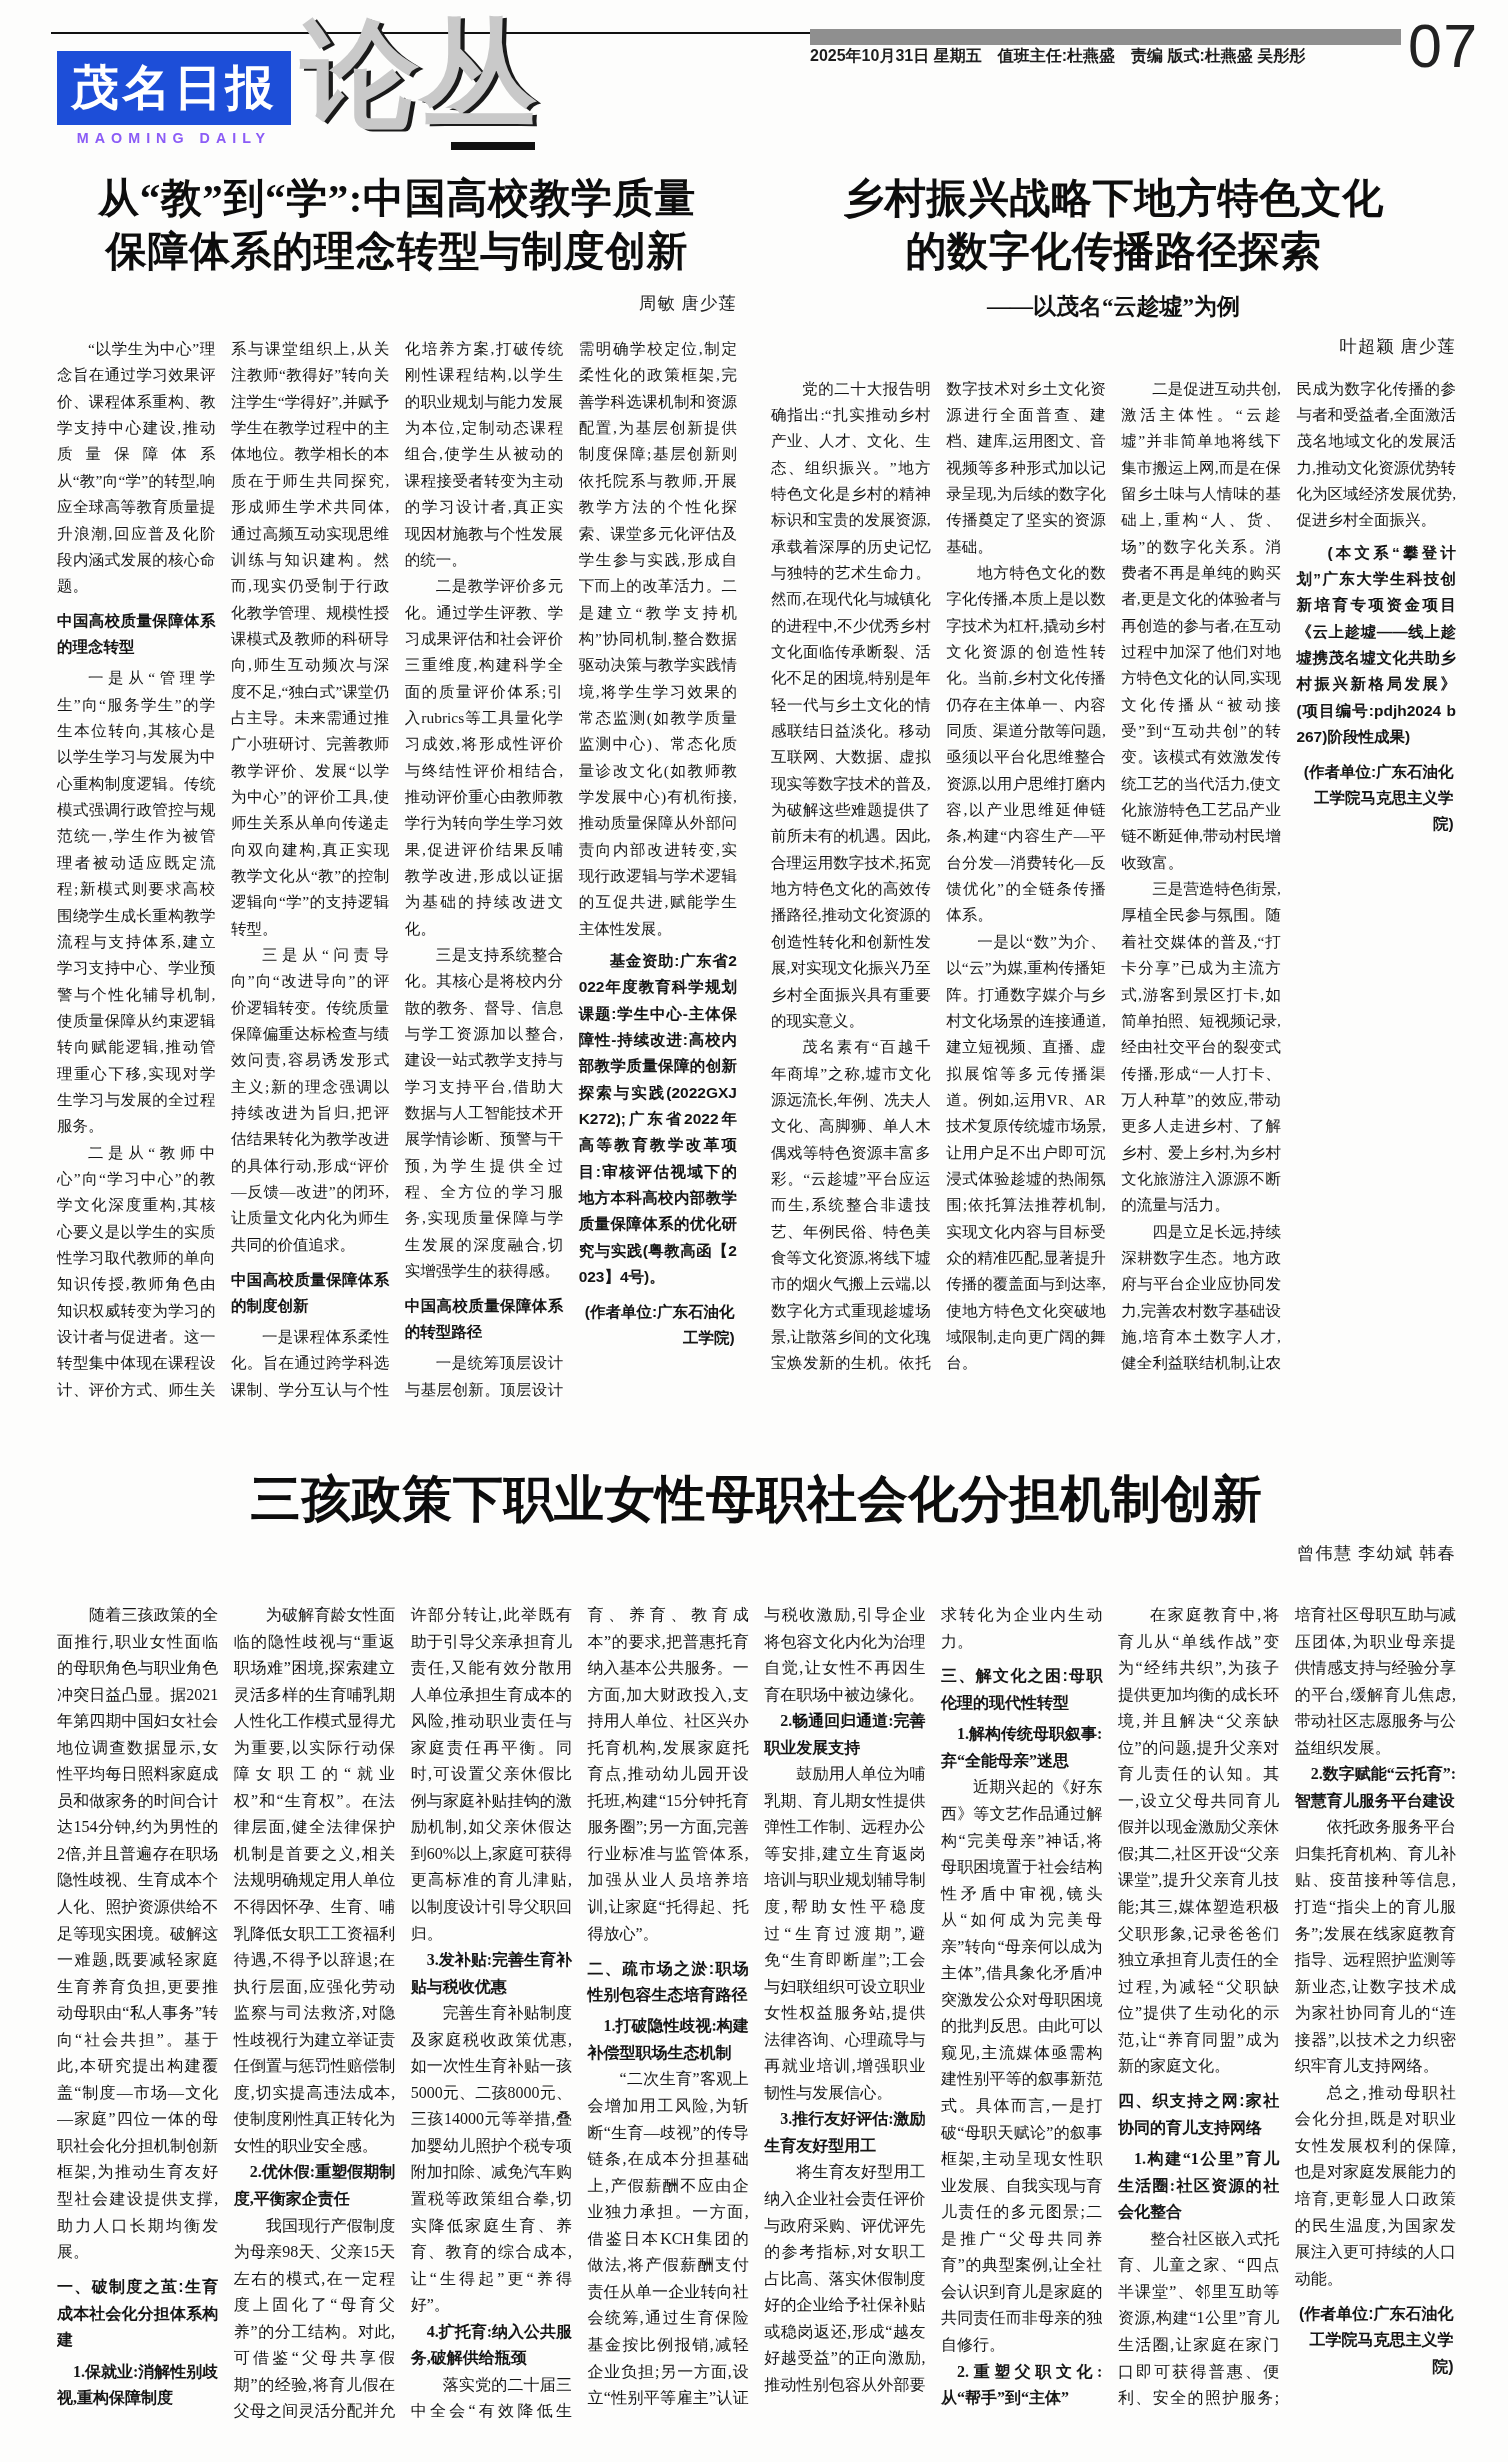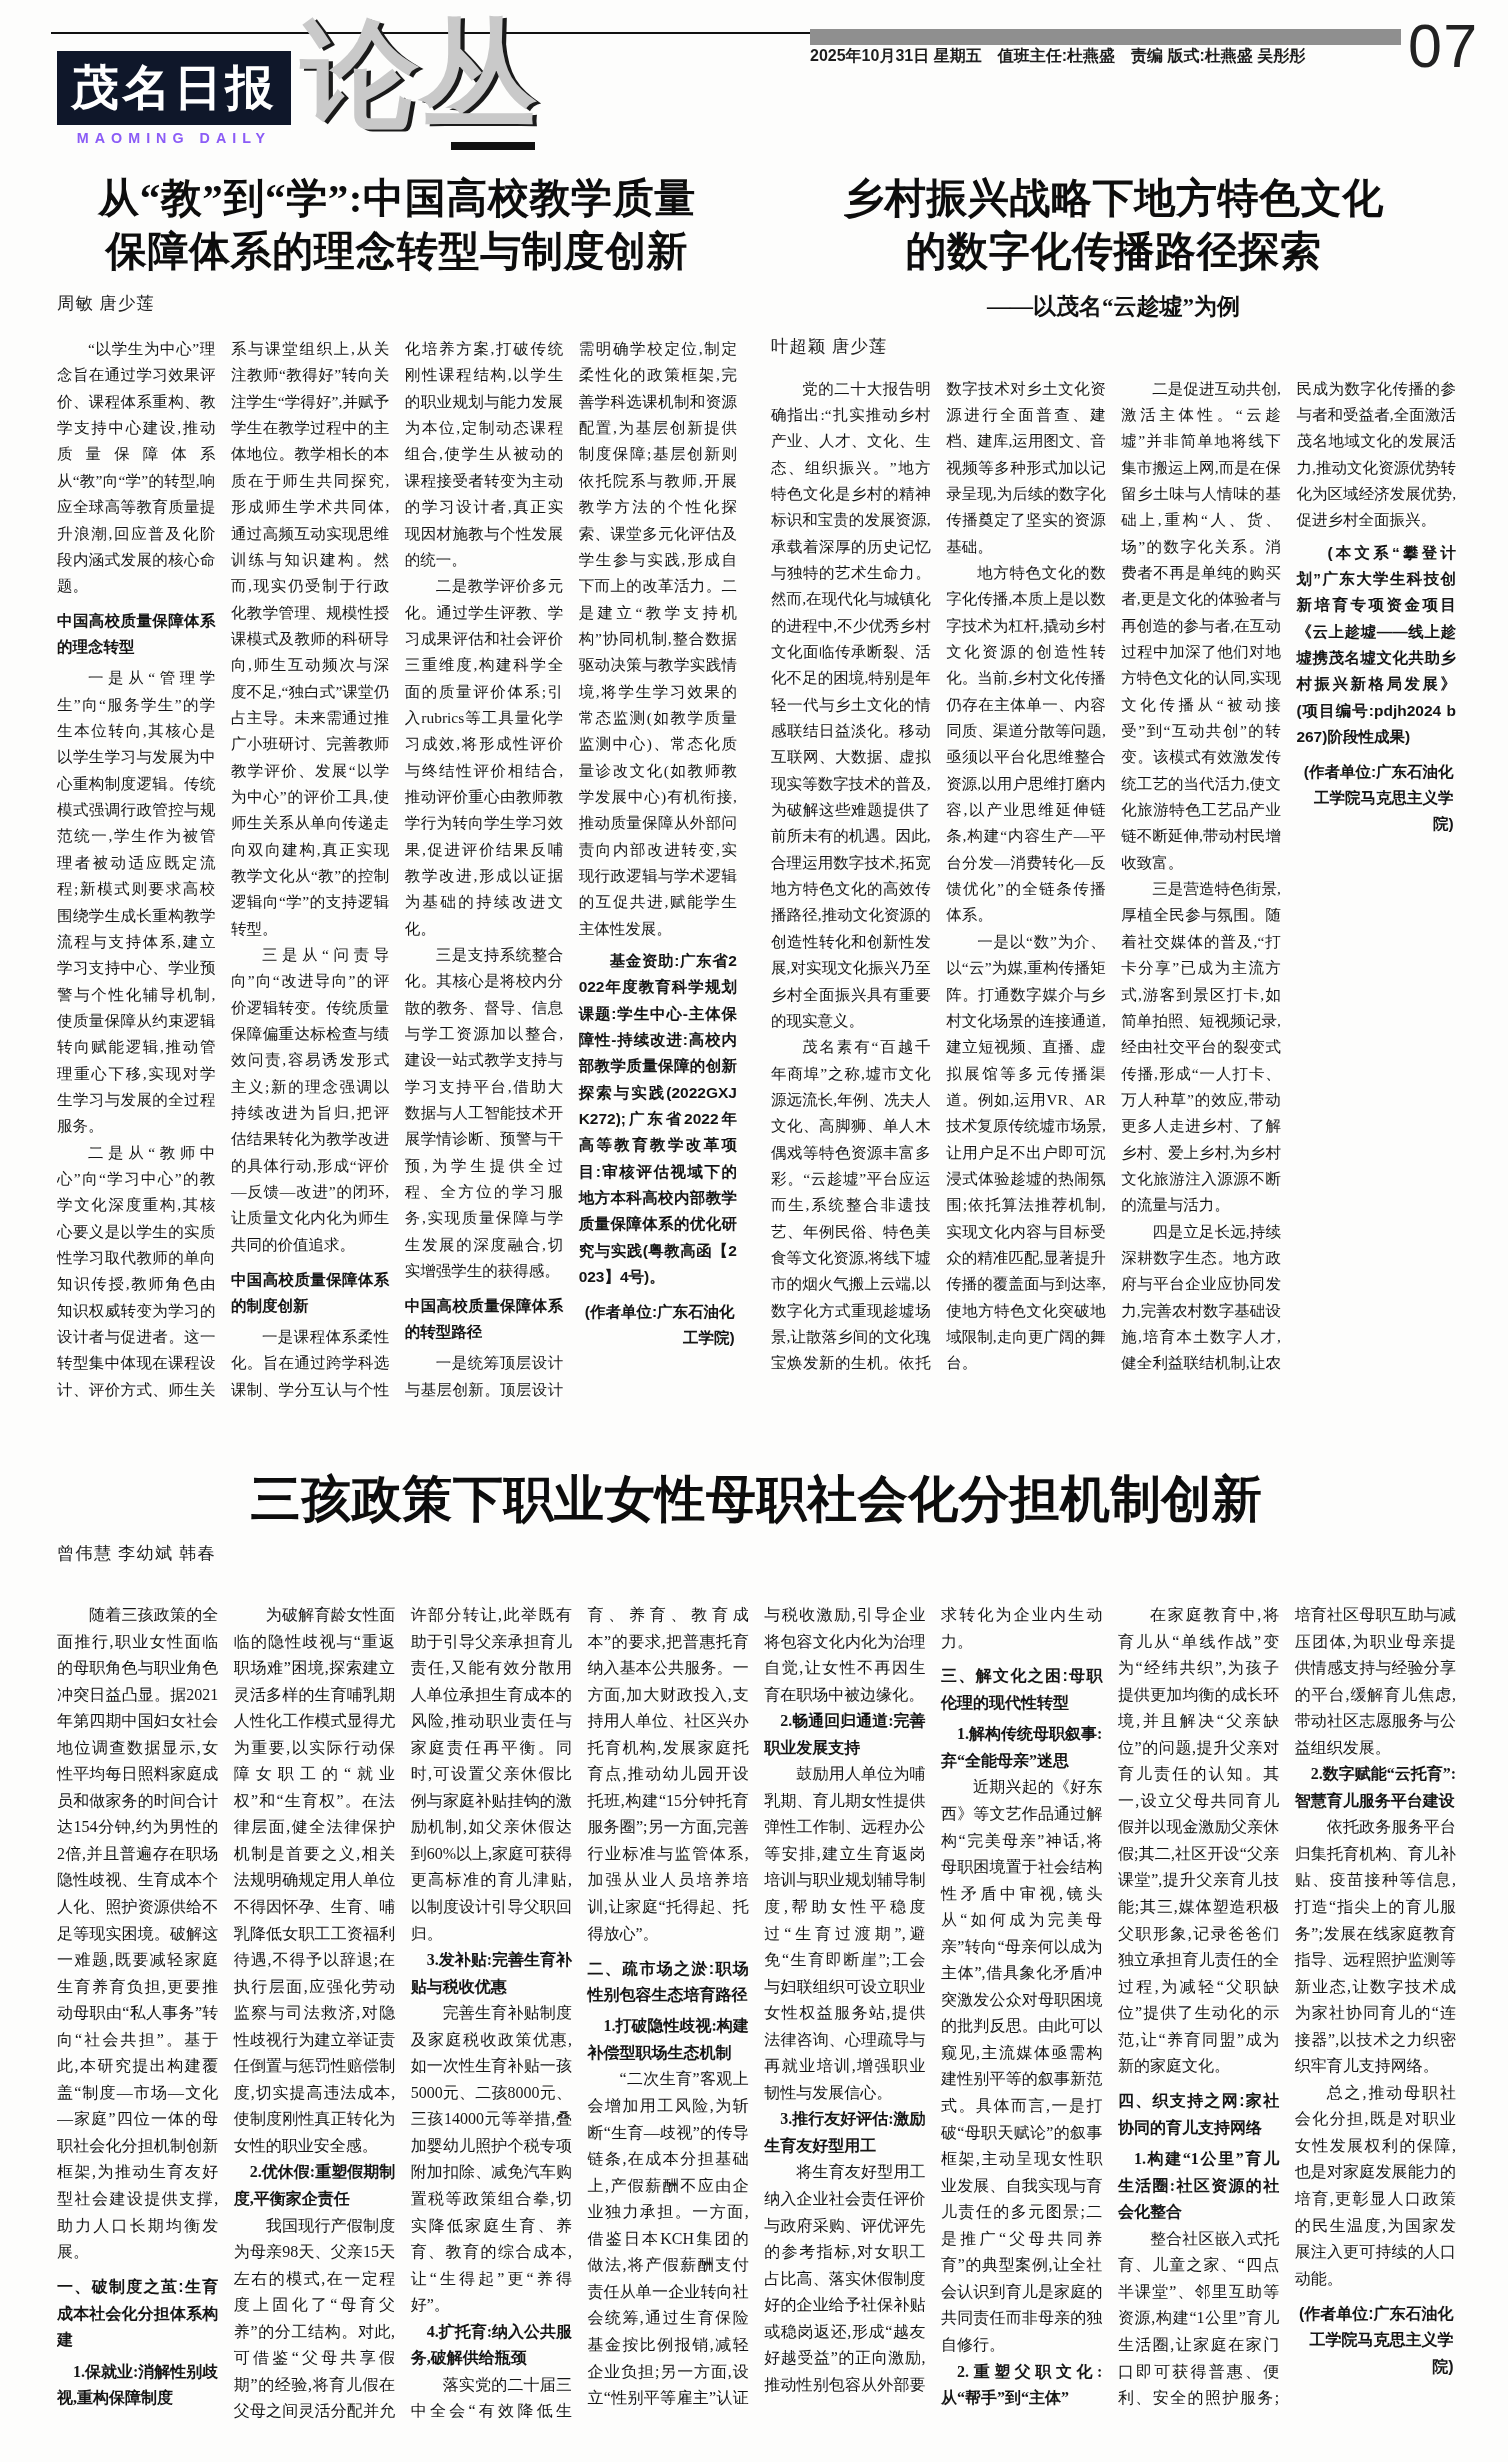--- a/index.html
+++ b/index.html
@@ -5,21 +5,21 @@
   * { margin:0; padding:0; box-sizing:border-box; }
   html,body { background:#e8e8e8; }
   .page { position:relative; width:1508px; height:2462px; background:#fdfdfc; margin:0 auto;
           font-family:"Liberation Serif", serif; color:#151515; overflow:hidden; }
 
   
   .rule-left   { position:absolute; left:51px;  top:32px;  width:759px; height:1.8px;  background:#111; }
   .gray-bar    { position:absolute; left:810px; top:29px; width:591px;  height:15.5px; background:#8f8f8f; }
   .page-number { position:absolute; left:1408px; top:10.7px; font-family:"Liberation Sans",sans-serif;
                  font-size:61px; font-weight:400; color:#222; letter-spacing:1.2px; }
-  .masthead-box{ position:absolute; left:57px; top:51px; width:234px; height:74px; background:#0f172a;
+  .masthead-box{ position:absolute; left:57px; top:51px; width:234px; height:74px; background:#1d4ed8;
                  color:#fff; display:flex; align-items:center; justify-content:center;
                  font-size:48px; font-weight:bold; letter-spacing:3.6px; }
   .masthead-en { position:absolute; left:57px; top:130px; width:234px; text-align:center;
                  font-family:"Liberation Sans",sans-serif; font-weight:bold; font-size:14.3px;
                  letter-spacing:0.42em; color:#8b5cf6; }
   .section-logo{ position:absolute; left:301px; top:14.3px; font-size:118px; line-height:1.05;
                  font-weight:bold; color:#c9c9c9; text-shadow:4.2px 2.4px 0 #1a1a1a; }
   .logo-underline { position:absolute; left:451px; top:142px; width:84px; height:7.8px; background:#111; }
   .dateline    { position:absolute; left:810px; top:46px; width:591px; text-align:left;
                  font-family:"Liberation Sans",sans-serif; font-weight:bold; font-size:16px; color:#1d1d1d; }
@@ -27,21 +27,21 @@
   
   .article { position:absolute; }
   .a1 { left:57px;   top:172px;  width:680px; }
   .a2 { left:771px; top:172px;  width:685px; }
   .a3 { left:57px;   top:1469px; width:1399px; }
 
   .headline { text-align:center; font-weight:900; line-height:1.3; letter-spacing:0.6px; color:#0d0d0d; }
   .a1 .headline, .a2 .headline { font-size:41px; }
   .a3 .headline { font-size:50px; line-height:1.2; }
   .subtitle { text-align:center; font-size:23px; font-weight:bold; margin-top:12px; color:#111; }
-  .byline   { text-align:left; font-size:17.3px; margin-top:12px; color:#222; letter-spacing:1.2px; }
+  .byline   { text-align:right; font-size:17.3px; margin-top:12px; color:#222; letter-spacing:1.2px; }
 
   
   .colbody { margin-top:21.5px; column-gap:15.5px; column-fill:auto; text-align:justify;
              overflow:hidden; word-break:break-all; }
   .a1 .colbody { column-count:4; font-size:15.5px; line-height:1.70; height:1072px; }
   .a2 .colbody { column-count:4; font-size:15.5px; line-height:1.70; height:1010px; margin-top:18px; }
   .a3 .colbody { column-count:8; font-size:16px; line-height:1.66; height:825px; margin-top:37px; }
 
   .b-p    { text-indent:2em; }
   .b-h    { font-family:"Liberation Sans",sans-serif; font-weight:bold; margin:8.4px 0 4.8px; }

